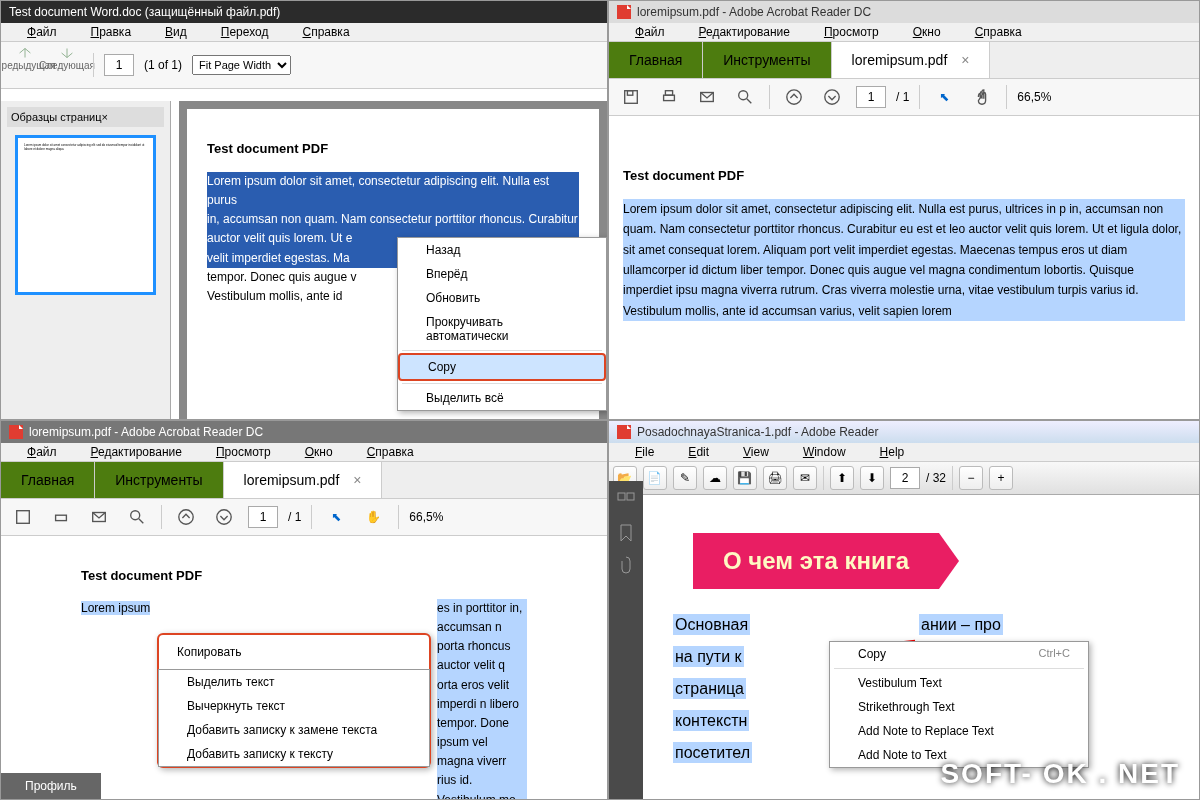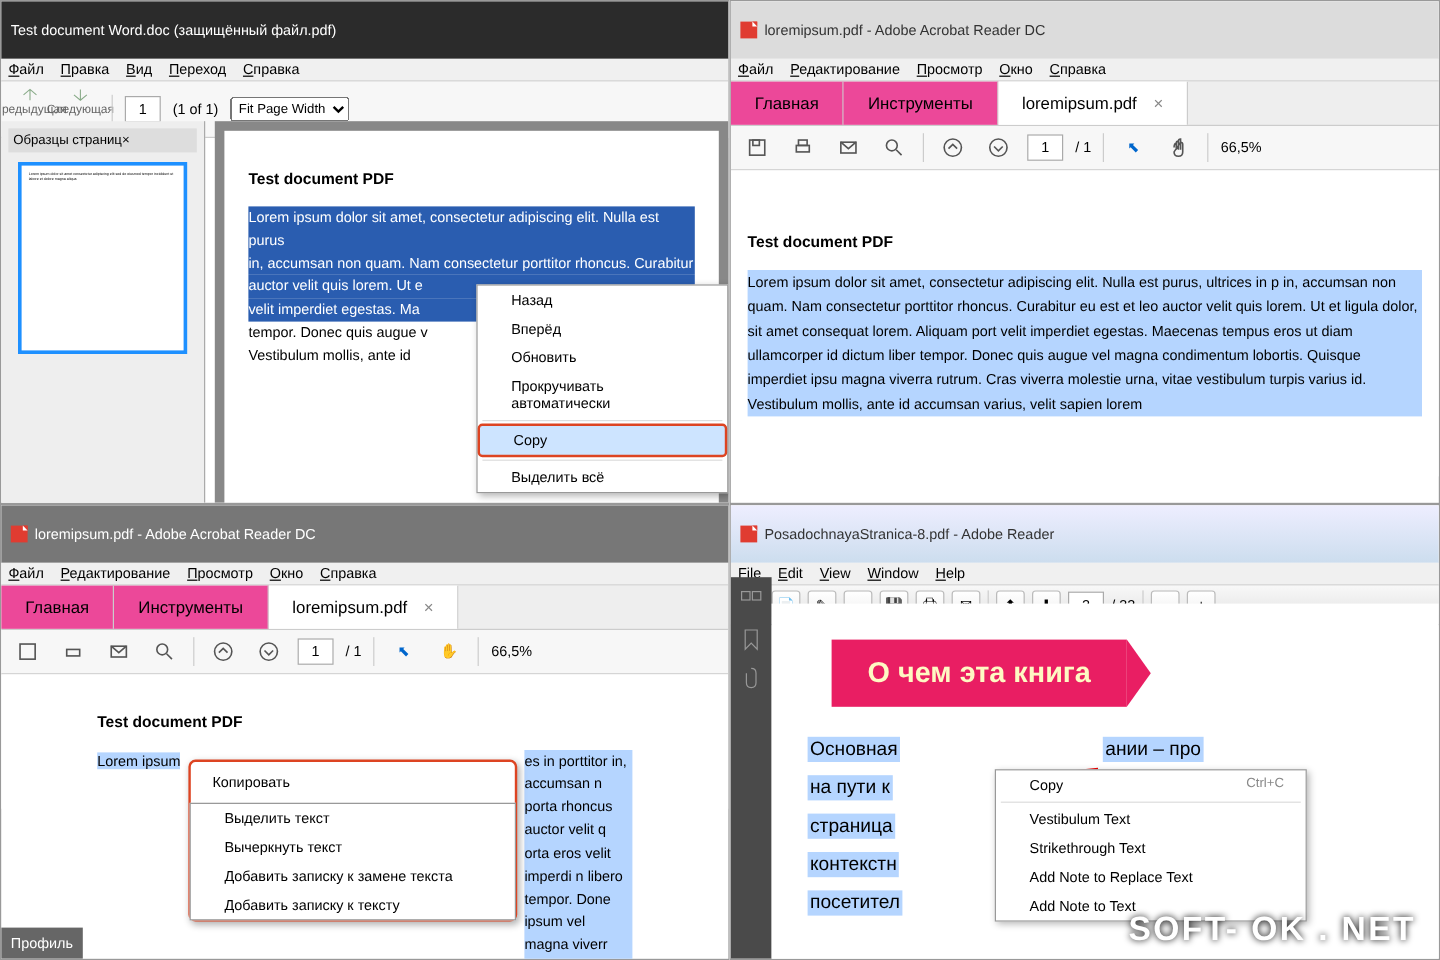--- a/index.html
+++ b/index.html
@@ -1,31 +1,31 @@
 <!DOCTYPE html>
 <html><head>
 <meta charset="utf-8">
 <style>
 * { box-sizing: border-box; margin: 0; padding: 0; font-family: "Segoe UI", Tahoma, sans-serif; }
 body { width: 1200px; height: 800px; background: #fff; position: relative; overflow: hidden; }
 .pane { position: absolute; background: #fff; border: 1px solid #999; overflow: hidden; }
-.titlebar { background: #2b2b2b; color: #fff; font-size: 12px; padding: 17px 8px; display: flex; align-items: center; gap: 6px; }
+.titlebar { background: #2b2b2b; color: #fff; font-size: 12px; padding: 4px 8px; display: flex; align-items: center; gap: 6px; }
 .titlebar.light { background: #dcdcdc; color: #333; }
 .pdf-icon { width: 14px; height: 14px; background: #e03c31; position: relative; }
 .pdf-icon::after { content: ""; position: absolute; top: 0; right: 0; width: 0; height: 0; border-left: 4px solid #fff; border-top: 4px solid #e03c31; }
 .menubar { background: #f0f0f0; font-size: 12px; padding: 2px 6px; display: flex; gap: 14px; border-bottom: 1px solid #ccc; }
-.menubar span { text-decoration-color: transparent; }
+.menubar span { text-decoration-color: transparent; margin-left: 20px; }
 .menubar span::first-letter { text-decoration: underline; }
 .toolbar { background: #f7f7f7; border-bottom: 1px solid #ccc; display: flex; align-items: center; gap: 10px; padding: 4px 8px; font-size: 12px; }
 .tool-btn { width: 28px; height: 28px; display: flex; align-items: center; justify-content: center; color: #555; border: 1px solid transparent; }
 .tool-btn svg { width: 18px; height: 18px; stroke: #555; fill: none; stroke-width: 1.5; }
 .page-input { width: 30px; height: 22px; border: 1px solid #aaa; text-align: center; font-size: 12px; }
 .sep { width: 1px; height: 24px; background: #ccc; }
 .tabs { display: flex; background: #eee; border-bottom: 1px solid #ccc; font-size: 14px; }
-.tab { padding: 10px 20px; border-right: 1px solid #ccc; background: #ec4899; }
+.tab { padding: 10px 20px; border-right: 1px solid #ccc; background: #4d7c0f; }
 .tab.active { background: #fff; }
 .tab .close { margin-left: 10px; color: #888; }
 .doc-area { background: #fff; padding: 20px; font-size: 12px; line-height: 1.6; }
 .doc-title { font-weight: bold; font-size: 13px; margin-bottom: 12px; }
 .highlighted { background: #b5d5ff; }
 .highlighted.dark { background: #2a5db0; color: #fff; }
 .context-menu { position: absolute; background: #fff; border: 1px solid #999; box-shadow: 2px 2px 6px rgba(0,0,0,0.3); font-size: 12px; min-width: 200px; z-index: 10; }
 .context-menu .item { padding: 5px 18px 5px 28px; display: flex; justify-content: space-between; position: relative; }
 .context-menu .item.highlighted-item { background: #cde4ff; border: 2px solid #d42; border-radius: 4px; }
 .context-menu .sep-h { height: 1px; background: #ddd; margin: 2px 4px; }
@@ -260,21 +260,21 @@
     <div class="tool-btn" style="color:#06c;">⬉</div>
     <div class="tool-btn">✋</div>
     <div class="sep"></div>
     <span>66,5%</span>
   </div>
   <div class="doc-area" style="padding:30px 80px;">
     <div class="doc-title">Test document PDF</div>
     <span class="highlighted">Lorem ipsum</span>
     <span class="highlighted" style="float:right; width:90px; text-align:left;">es in porttitor in, accumsan n porta rhoncus auctor velit q orta eros velit imperdi n libero tempor. Done ipsum vel magna viverr rius id. Vestibulum mo</span>
   </div>
-  <div style="position:absolute; left:0; bottom:0; background:#666; color:#fff; padding:6px 8px; font-size:12px;">Профиль</div>
+  <div style="position:absolute; left:0; bottom:0; background:#666; color:#fff; padding:6px 24px; font-size:12px;">Профиль</div>
   <div class="context-menu" style="left:156px; top:212px; width:274px; border:2px solid #d42; border-radius:6px;">
     <div class="item" style="padding:10px 18px;">
         <span>Копировать</span>
       </div>
     <div style="border-top:1px solid #ccc;"></div>
     <div style="background:#fff; border:1px solid #999; margin:-1px;">
       <div class="item">
           <span>Выделить текст</span>
         </div>
       <div class="item">
@@ -286,21 +286,21 @@
       <div class="item">
           <span>Добавить записку к тексту</span>
         </div>
     </div>
   </div>
 </div>
 
 <div class="pane" style="left:608px; top:420px; width:592px; height:380px;">
   <div class="titlebar light" style="background:linear-gradient(#eef,#cde);">
     <div class="pdf-icon"></div>
-    <span>PosadochnayaStranica-8.pdf - Adobe Reader</span>
+    <span>PosadochnayaStranica-1.pdf - Adobe Reader</span>
   </div>
   <div class="menubar">
     <span>File</span>
     <span>Edit</span>
     <span>View</span>
     <span>Window</span>
     <span>Help</span>
   </div>
   <div class="old-toolbar">
     <div class="old-btn">📂</div>

